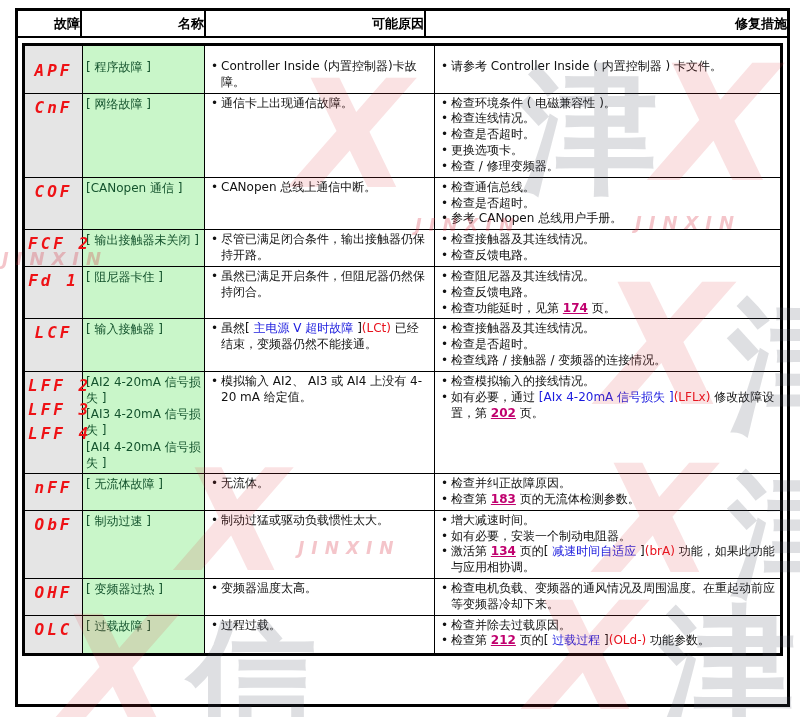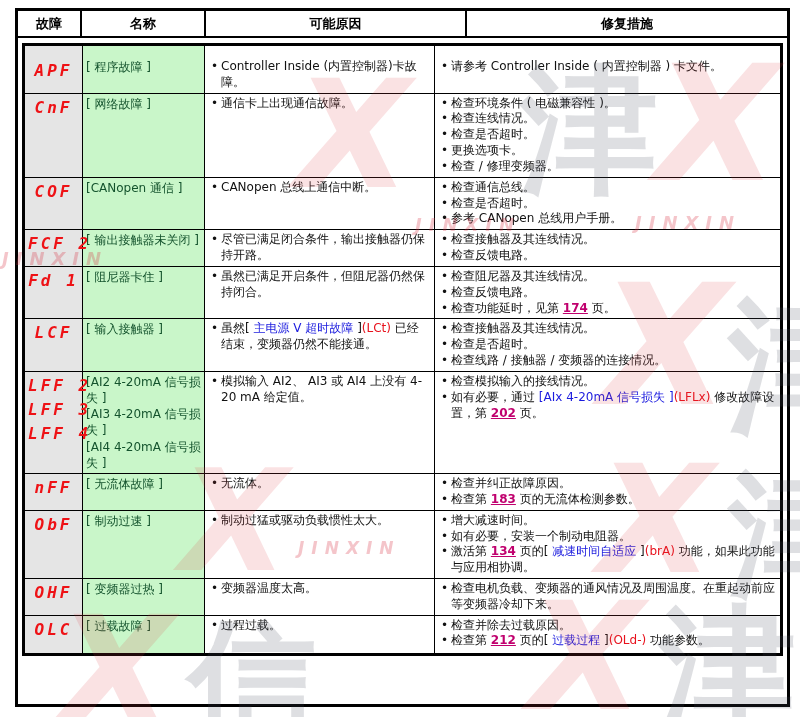--- a/index.html
+++ b/index.html
@@ -10,25 +10,25 @@
     -webkit-font-smoothing:antialiased;
   }
   .outer{
     position:absolute;left:15px;top:8px;width:775px;height:699px;
     border:3px solid #000;box-sizing:border-box;background:#fff;z-index:1;
   }
   .header-row{
     display:flex;height:25px;border-bottom:2px solid #000;background:#fff;
   }
   .header-cell{
-    line-height:25px;text-align:center;font-weight:bold;font-size:13px;color:#000;
+    line-height:25px;text-align:right;font-weight:bold;font-size:13px;color:#000;
     border-right:2px solid #000;box-sizing:border-box;
   }
   .header-cell:last-child{border-right:none;}
-  .hc1{width:64px;} .hc2{width:124px;} .hc3{width:261px;} .hc4{flex:1;}
+  .hc1{width:64px;} .hc2{width:124px;} .hc3{width:220px;} .hc4{flex:1;}
   .bodybox{
     margin:5px 4px 0 4px;border:2px solid #000;background:#fff;
   }
   table.faults{
     width:100%;border-collapse:collapse;table-layout:fixed;
   }
   table.faults td{
     border:1px solid #000;vertical-align:top;box-sizing:border-box;padding:2px 3px;
   }
   td.code-td{background:#e5e5e5;text-align:center;padding-top:4px;}

